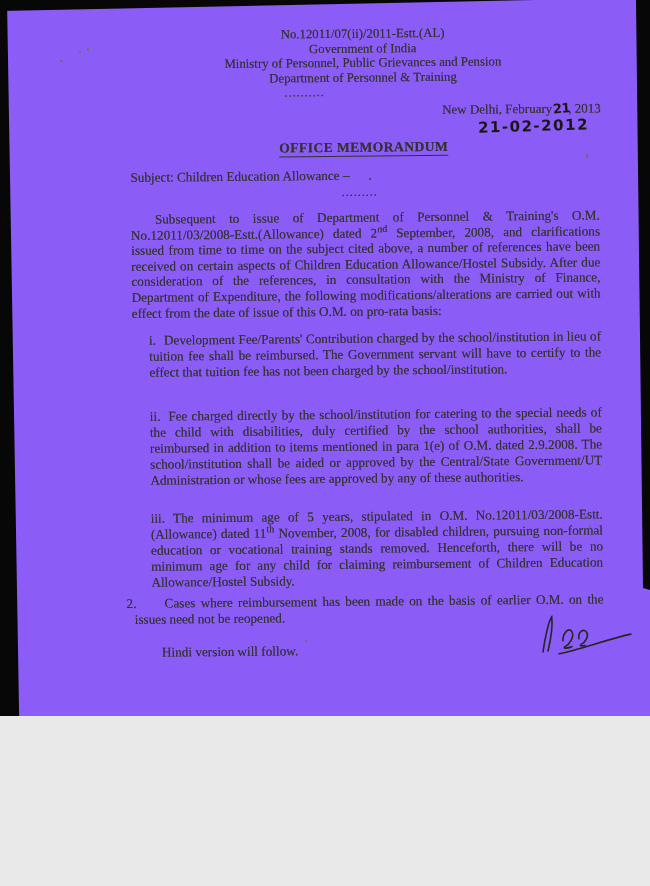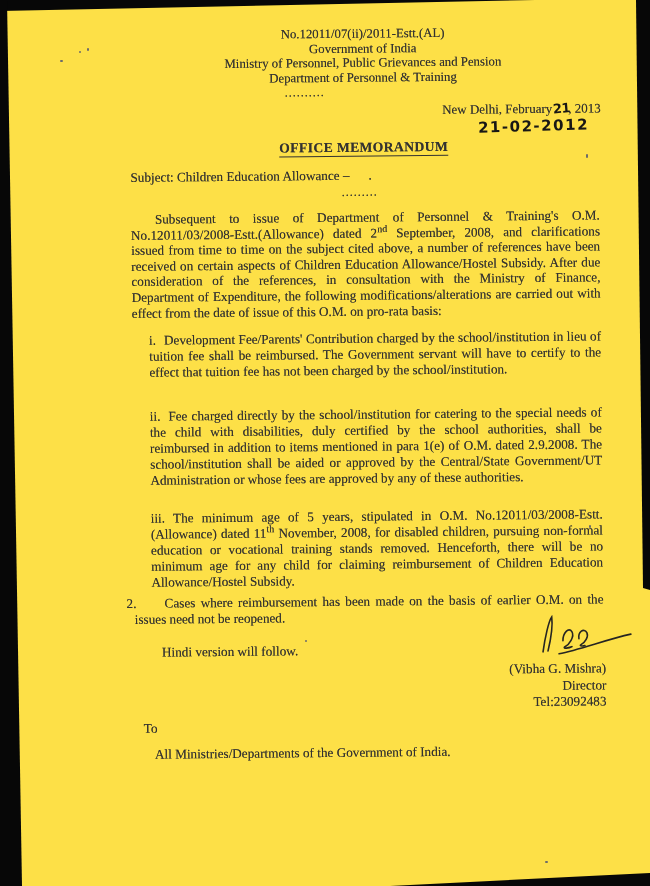--- a/index.html
+++ b/index.html
@@ -2,22 +2,22 @@
 <html><head>
 <meta charset="utf-8">
 <style>
   html,body{margin:0;padding:0;}
   body{
     width:650px;height:886px;
     background:#e9e9e9;
     font-family:"Liberation Serif", serif;
   }
   .page{
-    position:relative;width:650px;height:886px;overflow:hidden;
-    background:#fde047;
+    position:relative;width:650px;height:716px;overflow:hidden;
+    background:#8b5cf6;
     text-decoration:underline;
   }
   .doc{
     position:absolute;inset:0;
     transform:rotate(-0.55deg);
     transform-origin:330px 440px;
     color:#333231;
     text-shadow:0 0 0.5px rgba(50,49,47,.65);
   }
   .abs{position:absolute;}
@@ -123,25 +123,20 @@
       <svg width="98" height="52" viewBox="0 0 98 52">
         <g fill="none" stroke="#262522" stroke-width="1.6" stroke-linecap="round">
           <path d="M8,40 C10,26 14,9 17,5 C18,13 16,27 13,39"></path>
           <path d="M28,29 c0,-8 6,-14 9,-9 c3,5 -3,13 -7,15 c-3,2 4,2 7,0"></path>
           <path d="M44,27 c-1,-7 5,-11 8,-6 c2,4 -2,10 -6,12 c-2,1 1,2 4,1"></path>
           <path d="M24,42 C45,38 72,28 96,23"></path>
         </g>
       </svg>
     </div>
 
-    <div class="abs sig-block">
-      <div>(Vibha G. Mishra)</div>
-      <div>Director</div>
-      <div>Tel:23092483</div>
-    </div>
 
     <div class="abs to-label">To</div>
     <div class="abs addr-line">All Ministries/Departments of the Government of India.</div>
   </div>
 
   <div class="speck" style="left:60px;top:60px;width:3px;height:2px"></div>
   <div class="speck" style="left:79px;top:51px;width:2px;height:2px"></div>
   <div class="speck" style="left:87px;top:48px;width:2px;height:3px"></div>
   <div class="speck" style="left:586px;top:154px;width:2px;height:4px"></div>
   <div class="speck" style="left:589px;top:525px;width:2px;height:3px"></div>

